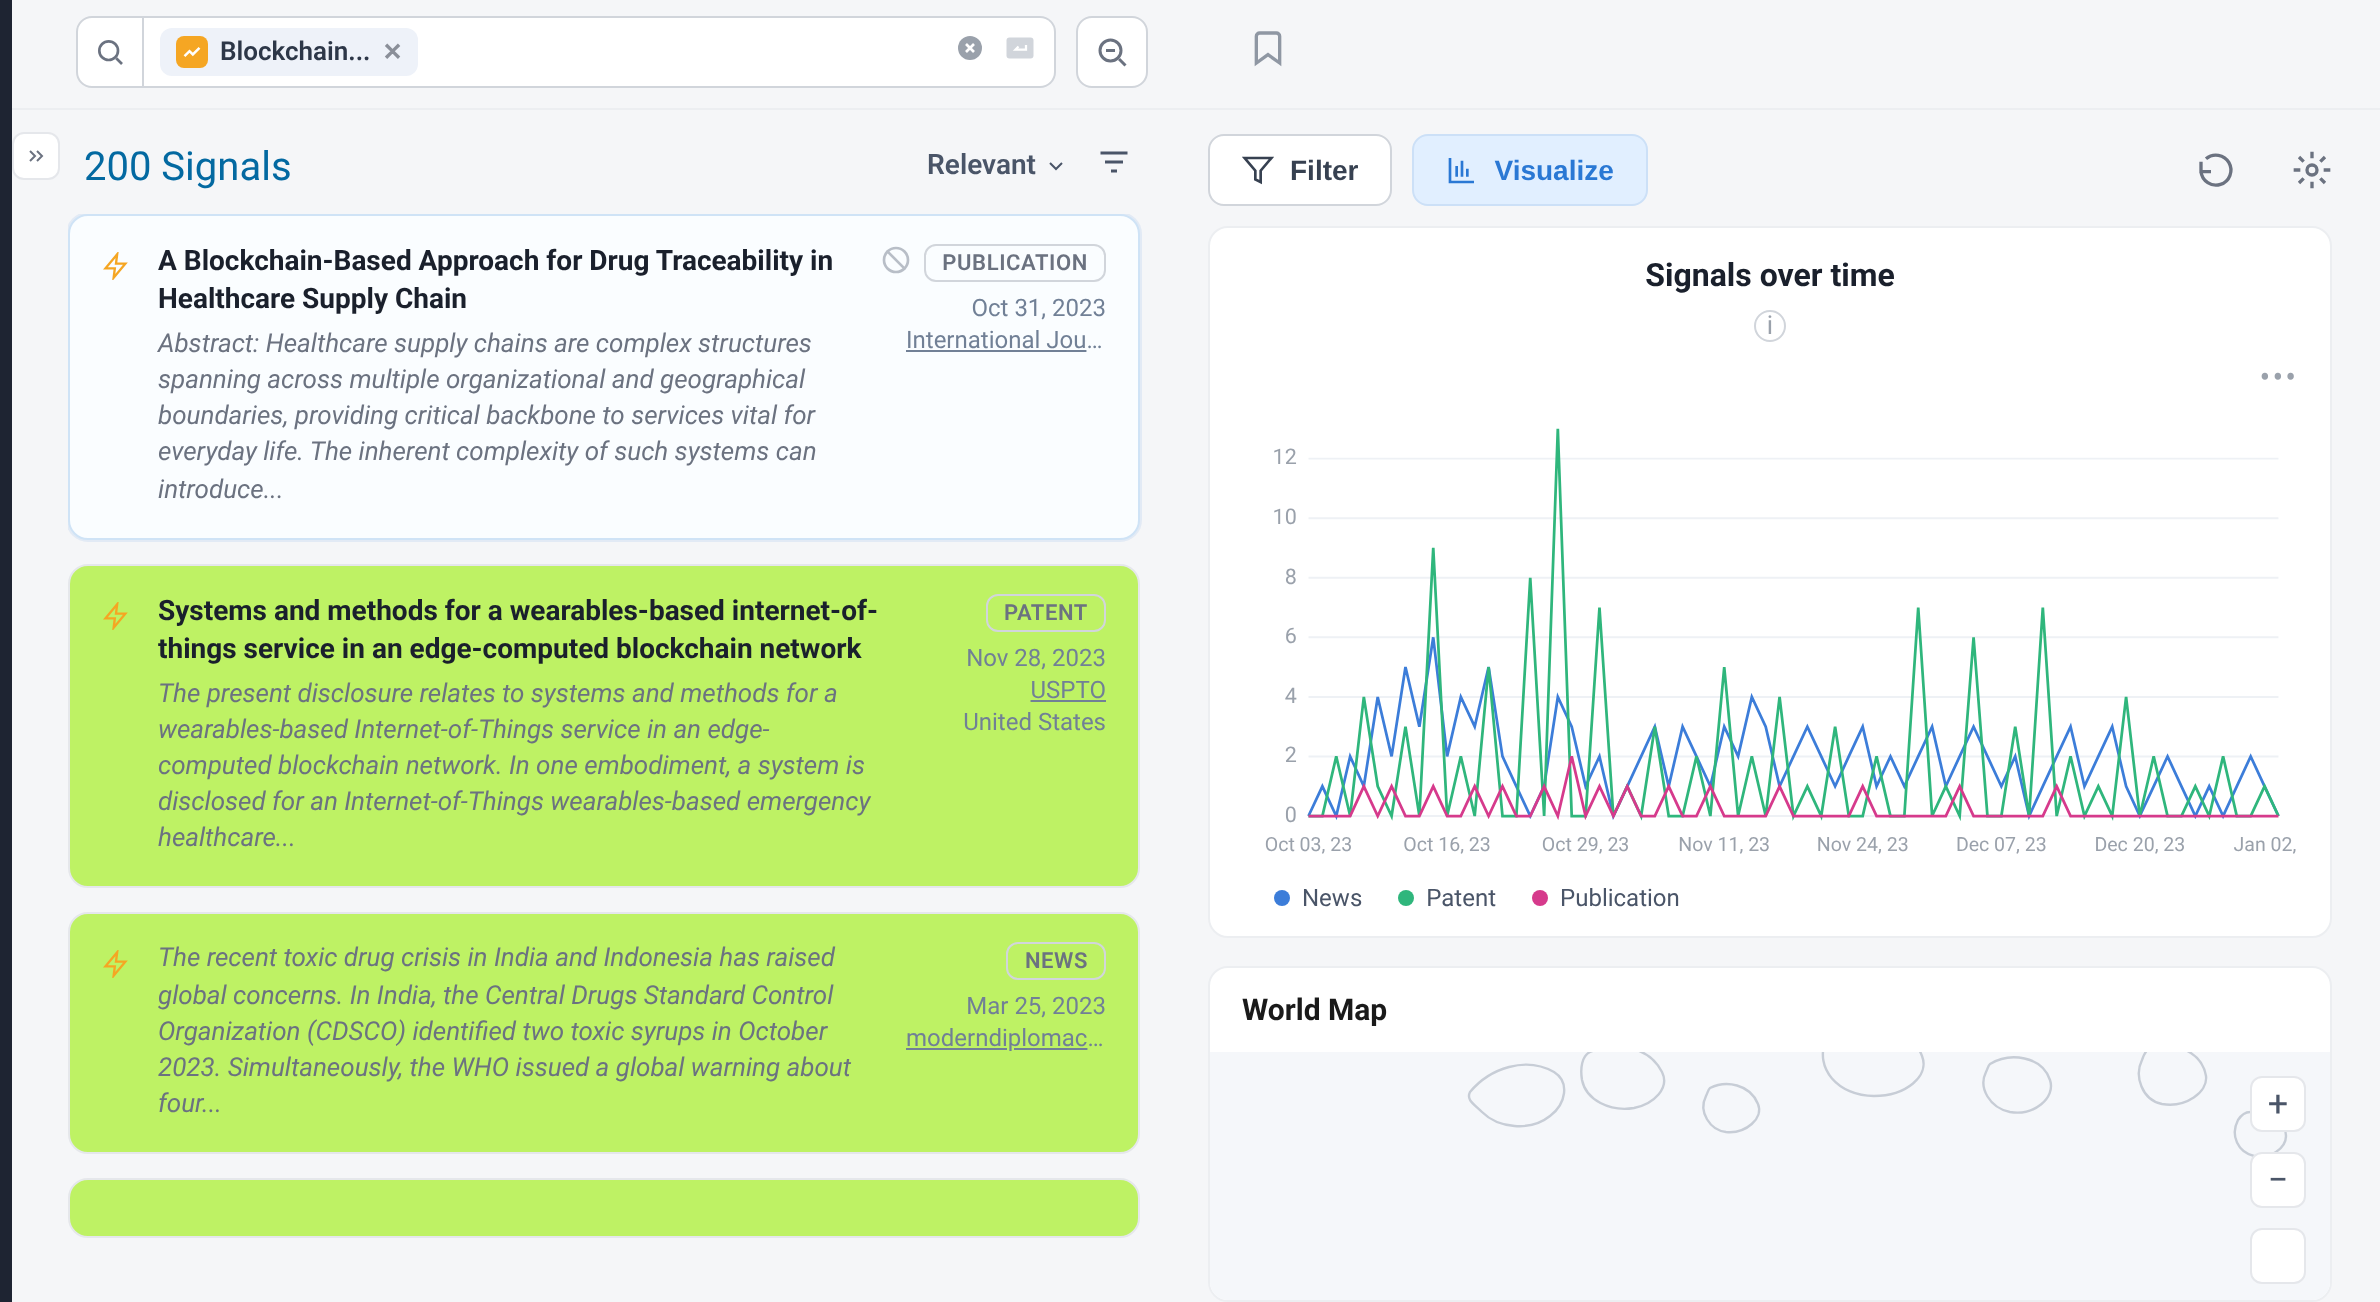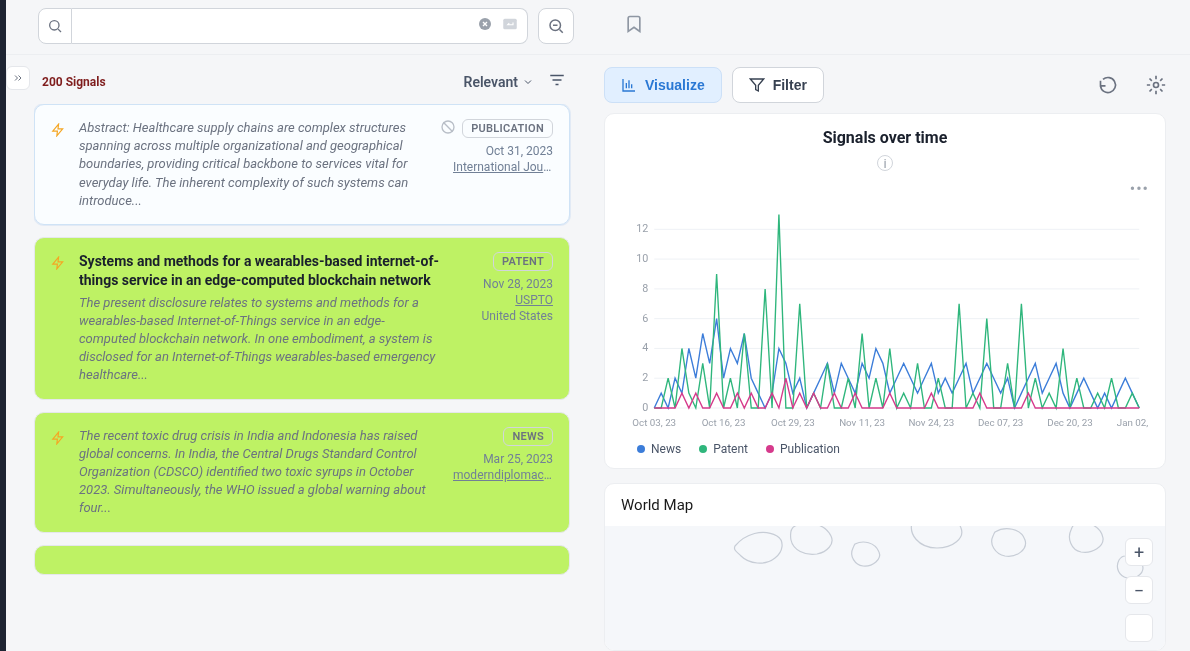--- a/index.html
+++ b/index.html
@@ -15,21 +15,21 @@
 .chip { display: inline-flex; align-items: center; gap: 6px; background: #eef2f9; border-radius: 6px; padding: 4px 8px; font-size: 13px; font-weight: 600; color: #2d3748; }
 .chip .chip-icon { width: 16px; height: 16px; background: #f5a623; border-radius: 4px; display: inline-flex; align-items: center; justify-content: center; color: #fff; font-size: 10px; }
 .chip .chip-close { color: #8a8f99; font-size: 12px; }
 .search-right { margin-left: auto; display: flex; align-items: center; gap: 8px; color: #9aa1ab; }
 .icon-btn { border: 1px solid #d1d5db; border-radius: 8px; width: 36px; height: 36px; display: flex; align-items: center; justify-content: center; background: #fff; cursor: pointer; color: #6b7280; }
 .bookmark-btn { border: none; background: none; color: #6b7280; }
 
 .main { display: flex; flex: 1; overflow: hidden; }
 .left-col { width: 580px; flex-shrink: 0; display: flex; flex-direction: column; padding: 12px 12px 0 28px; overflow: hidden; }
 .left-header { display: flex; align-items: center; justify-content: space-between; padding: 4px 8px 12px 8px; }
-.count-title { font-weight: 700; font-size: 12px; color: #7f1d1d; }
+.count-title { font-weight: 400; font-size: 20px; color: #0369a1; }
 .header-controls { display: flex; align-items: center; gap: 14px; color: #4a5568; font-size: 14px; }
 .sort-select { display: inline-flex; align-items: center; gap: 4px; font-weight: 600; cursor: pointer; margin-left: 19px; }
 .sortlines-icon { cursor: pointer; color: #4a5568; }
 
 .cards { overflow-y: auto; flex: 1; padding-right: 4px; }
 .cards::-webkit-scrollbar { width: 6px; }
 .cards::-webkit-scrollbar-thumb { background: #d1d5db; border-radius: 3px; }
 .card { border: 1px solid #e5e7eb; border-radius: 10px; background: #bef264; padding: 14px 16px; margin-bottom: 12px; display: flex; gap: 12px; }
 .card:first-child { background: #fafdff; border-color: #cfe3f6; box-shadow: 0 0 0 1px rgba(120,170,230,.15); }
 .card-bolt { color: #f5a623; flex-shrink: 0; width: 16px; margin-top: 3px; }
@@ -59,21 +59,21 @@
 .legend-item { display: inline-flex; align-items: center; gap: 6px; }
 .legend-dot { width: 8px; height: 8px; border-radius: 50%; }
 
 .chart-area { position: relative; height: 230px; }
 .chart-area svg { width: 100%; height: 100%; }
 .ylabel { font-size: 11px; fill: #9aa1ab; }
 .xlabel { font-size: 10px; fill: #9aa1ab; }
 .gridline { stroke: #eef1f5; stroke-width: 1; }
 
 .map-panel { border: 1px solid #eceef1; border-radius: 10px; background: #fff; flex: 1; overflow: hidden; display: flex; flex-direction: column; }
-.map-head { padding: 12px 16px; font-weight: 400; font-size: 15px; }
+.map-head { padding: 12px 16px; font-weight: 700; font-size: 15px; }
 .map-body { flex: 1; background: #f5f7fa; position: relative; overflow: hidden; }
 .map-body svg { position: absolute; left: 50px; top: -30px; }
 .map-controls { position: absolute; right: 12px; top: 12px; display: flex; flex-direction: column; gap: 10px; }
 .map-ctl { width: 28px; height: 28px; background: #fff; border: 1px solid #e5e7eb; border-radius: 6px; display: flex; align-items: center; justify-content: center; font-size: 18px; color: #4a5568; cursor: pointer; }
 </style>
 </head>
 <body>
 
 <div class="wrapper">
   <div class="leftgap"></div>
@@ -86,20 +86,29 @@
 
     <div class="topbar">
       <div class="search-wrap">
         <div class="search-icon-box">
           <svg width="16" height="16" viewBox="0 0 24 24" fill="none" stroke="#6b7280" stroke-width="2">
               <circle cx="11" cy="11" r="7"></circle>
               <path d="m21 21-4.3-4.3"></path>
             </svg>
         </div>
         <div class="search-field">
+          <span class="chip">
+            <span class="chip-icon">
+              <svg width="10" height="10" viewBox="0 0 24 24" fill="none" stroke="#fff" stroke-width="3">
+                  <path d="M3 17l6-6 4 4 8-8"></path>
+                </svg>
+            </span>
+            <span>Blockchain...</span>
+            <span class="chip-close">✕</span>
+          </span>
           <div class="search-right">
             <span>
               <svg width="16" height="16" viewBox="0 0 24 24" fill="#9aa1ab">
                   <circle cx="12" cy="12" r="9"></circle>
                   <path d="M9 9l6 6M15 9l-6 6" stroke="#fff" stroke-width="2"></path>
                 </svg>
             </span>
             <span>
               <svg width="18" height="18" viewBox="0 0 24 24" fill="#d1d5db">
                   <rect x="3" y="5" width="18" height="14" rx="2"></rect>
@@ -141,20 +150,21 @@
                 </svg>
             </span>
           </div>
         </div>
         <div class="cards" id="cards-container">
             <div class="card">
               <div class="card-bolt"><svg width="14" height="14" viewBox="0 0 24 24" fill="none" stroke="#f5a623" stroke-width="2">
                   <path d="M13 2 3 14h8l-1 8 10-12h-8l1-8z"></path>
                 </svg></div>
               <div class="card-body">
+                <div class="card-title">A Blockchain-Based Approach for Drug Traceability in Healthcare Supply Chain</div>
                 <div class="card-abs">Abstract: Healthcare supply chains are complex structures spanning across multiple organizational and geographical boundaries, providing critical backbone to services vital for everyday life. The inherent complexity of such systems can introduce...</div>
               </div>
               <div class="card-meta">
                 <div class="meta-row1">
                   <span class="ban-icon"><svg width="16" height="16" viewBox="0 0 24 24" fill="none" stroke="#b8bec7" stroke-width="2">
                       <circle cx="12" cy="12" r="9"></circle>
                       <path d="M5 5l14 14"></path>
                     </svg></span>
                   <span class="type-badge">PUBLICATION</span>
                 </div>
@@ -193,31 +203,31 @@
                 <span>Mar 25, 2023</span>
                 <span class="src-link">moderndiplomac...</span>
               </div>
             </div>
             <div class="card"></div>
           </div>
       </div>
 
       <div class="right-col">
         <div class="right-header">
+          <button class="btn">
+            <svg width="16" height="16" viewBox="0 0 24 24" fill="none" stroke="#374151" stroke-width="2">
+                <path d="M22 3H2l8 9.46V19l4 2v-8.54L22 3z"></path>
+              </svg>
+            <span>Filter</span>
+          </button>
           <button class="btn active">
             <svg width="16" height="16" viewBox="0 0 24 24" fill="none" stroke="#2a78d4" stroke-width="2">
                 <path d="M3 3v18h18M8 17V9m4 8V5m4 12v-6"></path>
               </svg>
             <span>Visualize</span>
-          </button>
-          <button class="btn">
-            <svg width="16" height="16" viewBox="0 0 24 24" fill="none" stroke="#374151" stroke-width="2">
-                <path d="M22 3H2l8 9.46V19l4 2v-8.54L22 3z"></path>
-              </svg>
-            <span>Filter</span>
           </button>
           <div class="right-header-spacer"></div>
           <span class="ghost-icon">
             <svg width="20" height="20" viewBox="0 0 24 24" fill="none" stroke="#6b7280" stroke-width="2">
                 <path d="M3 7v6h6M3 13a9 9 0 1 0 3-7.7"></path>
               </svg>
           </span>
           <span class="ghost-icon" style="margin-left:18px">
             <svg width="20" height="20" viewBox="0 0 24 24" fill="none" stroke="#6b7280" stroke-width="2">
                 <circle cx="12" cy="12" r="3"></circle>

